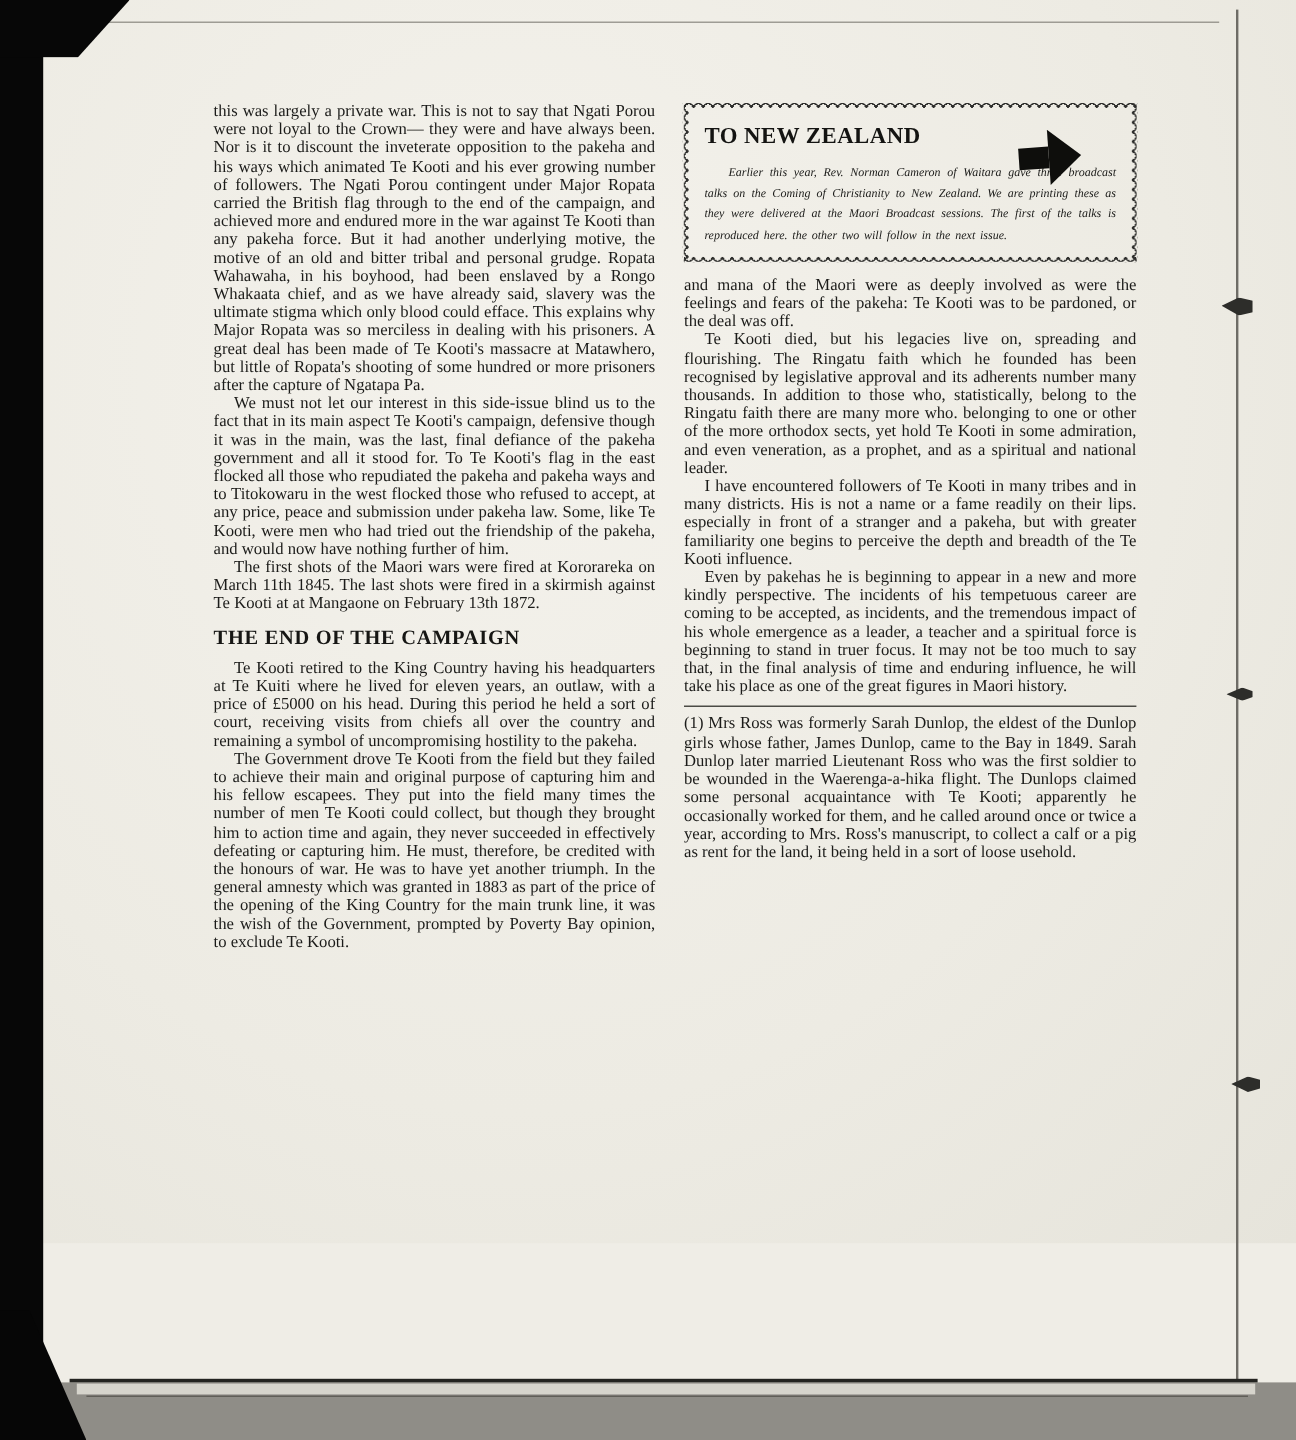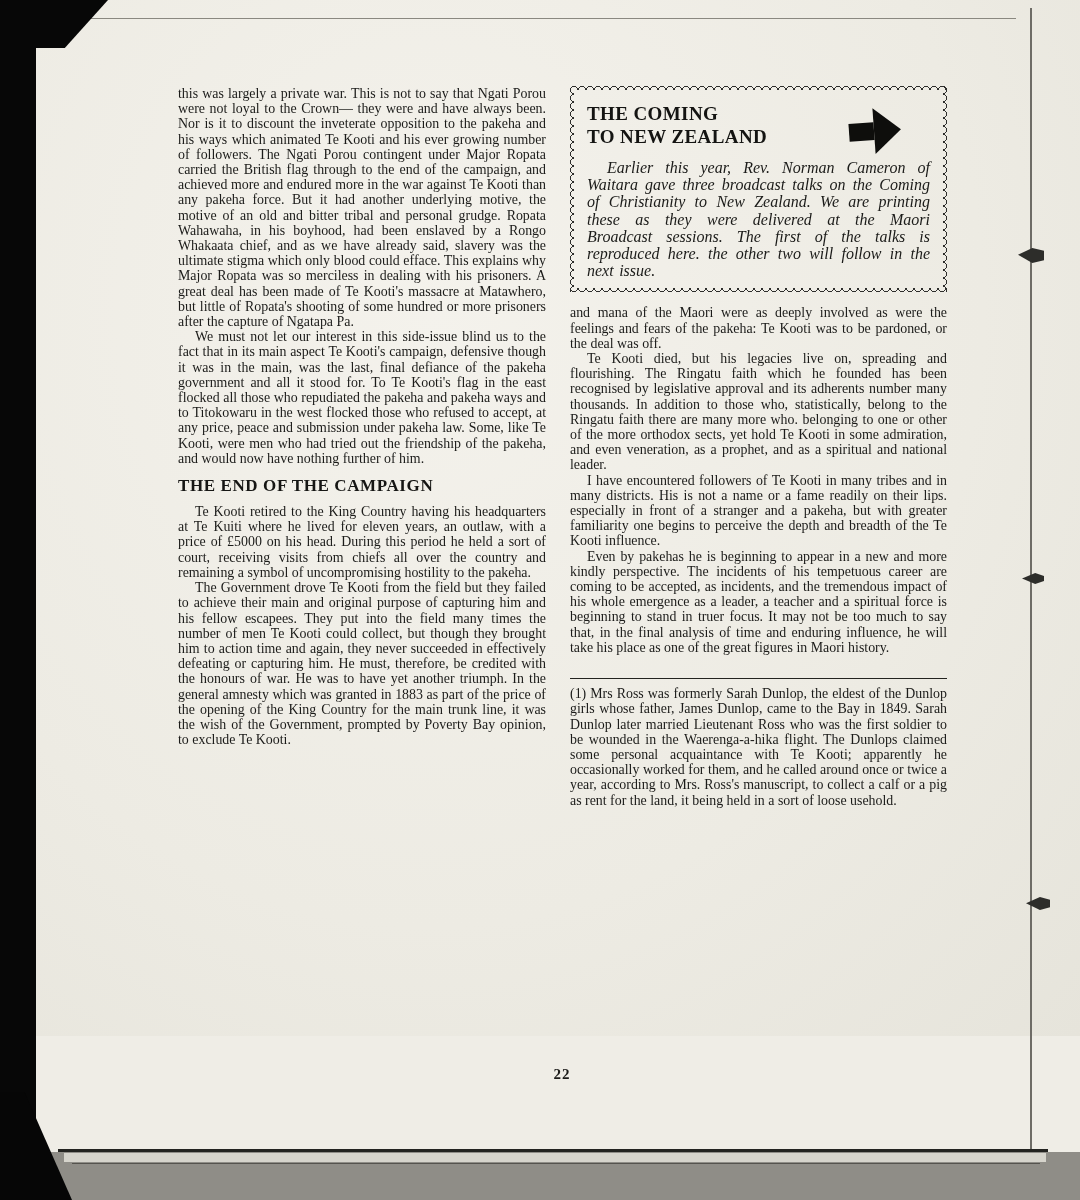--- a/index.html
+++ b/index.html
@@ -47,27 +47,27 @@
   .edge.b{bottom:-1px;left:0;right:0;height:5px;
     background-image:radial-gradient(circle at 4px 0px, transparent 3px, #2e2e2c 3px, #2e2e2c 4.2px, transparent 4.3px);
     background-size:8px 5px;background-repeat:repeat-x;}
   .edge.l{left:-1px;top:0;bottom:0;width:5px;
     background-image:radial-gradient(circle at 5px 4px, transparent 3px, #2e2e2c 3px, #2e2e2c 4.2px, transparent 4.3px);
     background-size:5px 8px;background-repeat:repeat-y;}
   .edge.r{right:-1px;top:0;bottom:0;width:5px;
     background-image:radial-gradient(circle at 0px 4px, transparent 3px, #2e2e2c 3px, #2e2e2c 4.2px, transparent 4.3px);
     background-size:5px 8px;background-repeat:repeat-y;}
   .box-title{font-size:19px;font-weight:700;line-height:23px;letter-spacing:.4px;color:#141412;}
-  .box-body{margin-top:11px;font-style:italic;font-size:16px;line-height:17.2px;text-indent:20px;word-spacing:1.5px;}
+  .box-body{margin-top:11px;font-style:italic;font-size:10px;line-height:17.2px;text-indent:20px;word-spacing:1.5px;}
   .arrow{position:absolute;top:22px;right:44px;width:54px;height:46px;transform:rotate(-4deg);}
   .arrow .shaft{position:absolute;left:0;top:14px;width:25px;height:18px;background:#0e0e0c;}
   .arrow .head{position:absolute;left:25px;top:0;width:0;height:0;
     border-left:27px solid #0e0e0c;border-top:23px solid transparent;border-bottom:23px solid transparent;}
   
-  .footnotes{border-top:1.5px solid #23231f;margin-top:23px;padding-top:7px;}
+  .footnotes{border-top:1.5px solid #23231f;margin-top:8px;padding-top:7px;}
   .footnotes p{text-indent:0;}
   
   .page-number{
     position:absolute;top:1066px;left:178px;width:768px;text-align:center;
     font-weight:700;font-size:15px;letter-spacing:1px;color:#1b1b19;
   }
 </style>
 </head>
 <body>
 
@@ -82,35 +82,35 @@
   <div class="left-band"></div>
   <div class="corner-blob-top"></div>
   <div class="corner-blob-bottom"></div>
   <div class="mark m1"></div>
   <div class="mark m2"></div>
   <div class="mark m3"></div>
 
   <div class="col col-left">
     <p class="no-indent">this was largely a private war. This is not to say that Ngati Porou were not loyal to the Crown— they were and have always been. Nor is it to discount the inveterate opposition to the pakeha and his ways which animated Te Kooti and his ever growing number of followers. The Ngati Porou contingent under Major Ropata carried the British flag through to the end of the campaign, and achieved more and endured more in the war against Te Kooti than any pakeha force. But it had another underlying motive, the motive of an old and bitter tribal and personal grudge. Ropata Wahawaha, in his boyhood, had been enslaved by a Rongo Whakaata chief, and as we have already said, slavery was the ultimate stigma which only blood could efface. This explains why Major Ropata was so merciless in dealing with his prisoners. A great deal has been made of Te Kooti's massacre at Matawhero, but little of Ropata's shooting of some hundred or more prisoners after the capture of Ngatapa Pa.</p>
     <p>We must not let our interest in this side-issue blind us to the fact that in its main aspect Te Kooti's campaign, defensive though it was in the main, was the last, final defiance of the pakeha government and all it stood for. To Te Kooti's flag in the east flocked all those who repudiated the pakeha and pakeha ways and to Titokowaru in the west flocked those who refused to accept, at any price, peace and submission under pakeha law. Some, like Te Kooti, were men who had tried out the friendship of the pakeha, and would now have nothing further of him.</p>
+    <p>The first shots of the Maori wars were fired at Kororareka on March 11th 1845. The last shots were fired in a skirmish against Te Kooti at at Mangaone on February 13th 1872.</p>
     <h2 class="section-heading">THE END OF THE CAMPAIGN</h2>
     <p>Te Kooti retired to the King Country having his headquarters at Te Kuiti where he lived for eleven years, an outlaw, with a price of £5000 on his head. During this period he held a sort of court, receiving visits from chiefs all over the country and remaining a symbol of uncompromising hostility to the pakeha.</p>
     <p>The Government drove Te Kooti from the field but they failed to achieve their main and original purpose of capturing him and his fellow escapees. They put into the field many times the number of men Te Kooti could collect, but though they brought him to action time and again, they never succeeded in effectively defeating or capturing him. He must, therefore, be credited with the honours of war. He was to have yet another triumph. In the general amnesty which was granted in 1883 as part of the price of the opening of the King Country for the main trunk line, it was the wish of the Government, prompted by Poverty Bay opinion, to exclude Te Kooti.</p>
   </div>
 
   <div class="col col-right">
 
     <div class="box">
       <i class="edge t"></i>
       <i class="edge b"></i>
       <i class="edge l"></i>
       <i class="edge r"></i>
 
       <div class="box-title">
-        <div>THE COMING</div>
         <div>TO NEW ZEALAND</div>
       </div>
 
       <div class="arrow">
         <span class="shaft"></span>
         <span class="head"></span>
       </div>
 
       <p class="box-body">Earlier this year, Rev. Norman Cameron of Waitara gave three broadcast talks on the Coming of Christianity to New Zealand. We are printing these as they were delivered at the Maori Broadcast sessions. The first of the talks is reproduced here. the other two will follow in the next issue.</p>
     </div>
@@ -118,15 +118,14 @@
     <p class="no-indent">and mana of the Maori were as deeply involved as were the feelings and fears of the pakeha: Te Kooti was to be pardoned, or the deal was off.</p>
     <p>Te Kooti died, but his legacies live on, spreading and flourishing. The Ringatu faith which he founded has been recognised by legislative approval and its adherents number many thousands. In addition to those who, statistically, belong to the Ringatu faith there are many more who. belonging to one or other of the more orthodox sects, yet hold Te Kooti in some admiration, and even veneration, as a prophet, and as a spiritual and national leader.</p>
     <p>I have encountered followers of Te Kooti in many tribes and in many districts. His is not a name or a fame readily on their lips. especially in front of a stranger and a pakeha, but with greater familiarity one begins to perceive the depth and breadth of the Te Kooti influence.</p>
     <p>Even by pakehas he is beginning to appear in a new and more kindly perspective. The incidents of his tempetuous career are coming to be accepted, as incidents, and the tremendous impact of his whole emergence as a leader, a teacher and a spiritual force is beginning to stand in truer focus. It may not be too much to say that, in the final analysis of time and enduring influence, he will take his place as one of the great figures in Maori history.</p>
 
     <div class="footnotes">
       <p class="no-indent">(1) Mrs Ross was formerly Sarah Dunlop, the eldest of the Dunlop girls whose father, James Dunlop, came to the Bay in 1849. Sarah Dunlop later married Lieutenant Ross who was the first soldier to be wounded in the Waerenga-a-hika flight. The Dunlops claimed some personal acquaintance with Te Kooti; apparently he occasionally worked for them, and he called around once or twice a year, according to Mrs. Ross's manuscript, to collect a calf or a pig as rent for the land, it being held in a sort of loose usehold.</p>
     </div>
   </div>
 
-  <div class="page-number">22</div>
 
 </div>
 
 </body></html>

